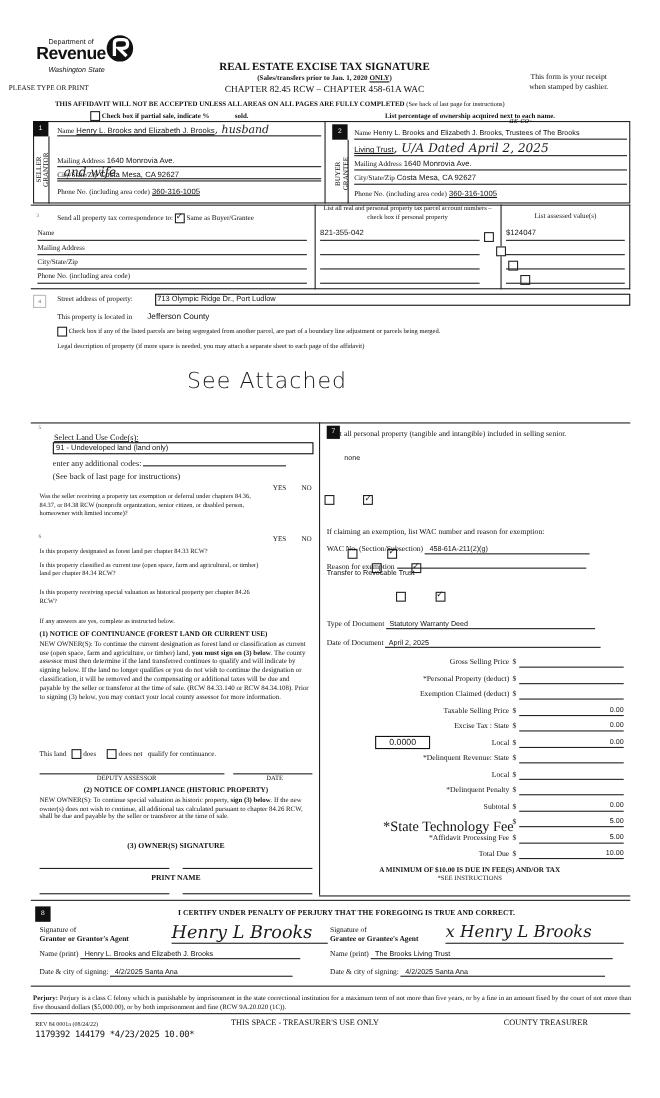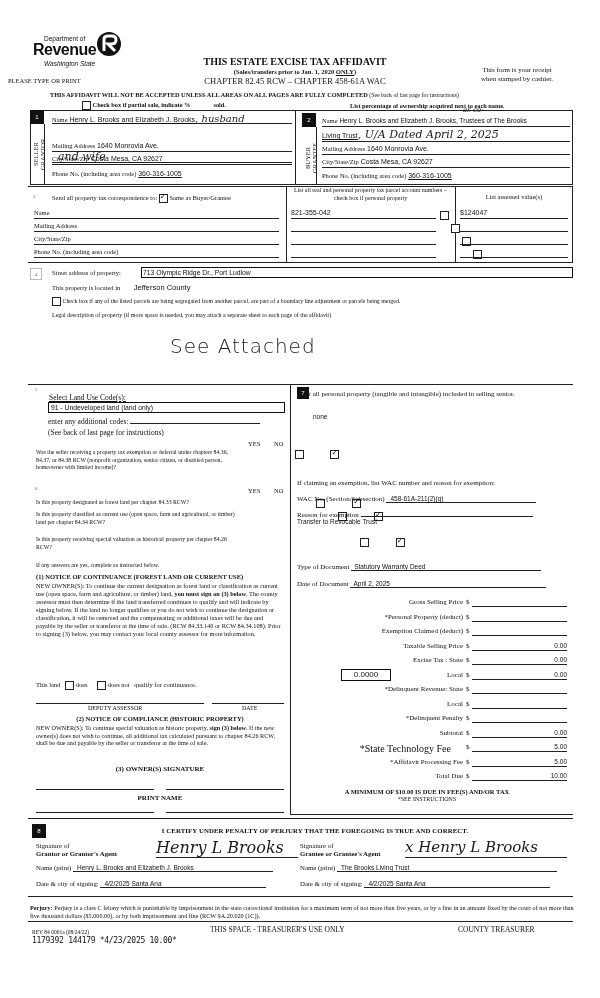--- a/index.html
+++ b/index.html
@@ -28,21 +28,21 @@
   <div class="abs sans" style="left:16px;top:7px;font-size:6.5px;">Department of</div>
   <div class="abs sans bold" style="left:5px;top:13px;font-size:16px;letter-spacing:-0.5px;">Revenue</div>
   <div class="abs sans" style="left:16px;top:32px;font-size:6.5px;font-style:italic;">Washington State</div>
   <svg class="abs" style="left:68px;top:3px;" width="26" height="26" viewBox="0 0 26 26">
     <circle cx="13" cy="13" r="12" fill="#111"></circle>
     <path d="M8 20 L8 8 Q8 5 12 5 L16 5 Q20 5 20 9 Q20 13 15 13 L12 13 L19 20" stroke="#fff" stroke-width="3" fill="none"></path>
   </svg>
 </div>
 <div class="abs" style="left:8px;top:77px;font-size:6.5px;">PLEASE TYPE OR PRINT</div>
 
-<div class="abs bold center" style="left:180px;top:56px;width:230px;font-size:10px;">THIS ESTATE EXCISE TAX AFFIDAVIT</div>
+<div class="abs bold center" style="left:180px;top:56px;width:230px;font-size:10px;">REAL ESTATE EXCISE TAX SIGNATURE</div>
 <div class="abs bold center" style="left:180px;top:68px;width:230px;font-size:6.5px;">
   <span>(Sales/transfers prior to Jan. 1, 2020 </span><span style="text-decoration:underline;">ONLY</span><span>)</span>
 </div>
 <div class="abs center" style="left:180px;top:76px;width:230px;font-size:8.5px;">CHAPTER 82.45 RCW – CHAPTER 458-61A WAC</div>
 <div class="abs center" style="left:462px;top:66px;width:110px;font-size:7px;line-height:9px;">
   <div>This form is your receipt</div>
   <div>when stamped by cashier.</div>
 </div>
 <div class="abs bold" style="left:50px;top:91px;width:545px;font-size:6.3px;white-space:nowrap;">
   <span>THIS AFFIDAVIT WILL NOT BE ACCEPTED UNLESS ALL AREAS ON ALL PAGES ARE FULLY COMPLETED</span> <span style="font-weight:normal;font-size:5.8px;">(See back of last page for instructions)</span>
@@ -296,21 +296,21 @@
     <span class="abs right" style="right:110px;font-size:7px;">*Delinquent Penalty</span>
     <span class="abs" style="left:169px;font-size:7px;">$</span>
     <span class="abs uline fill right" style="left:175px;width:95px;height:9px;"></span>
   </div>
   <div style="position:absolute;top:130.5px;left:0;width:276px;height:14px;">
     <span class="abs right" style="right:110px;font-size:7px;">Subtotal</span>
     <span class="abs" style="left:169px;font-size:7px;">$</span>
     <span class="abs uline fill right" style="left:175px;width:95px;height:9px;font-size:6.5px;">0.00</span>
   </div>
   <div style="position:absolute;top:145px;left:0;width:276px;height:14px;">
-    <span class="abs right" style="right:122px;font-size:10px;font-family:Liberation Serif, serif;">*State Technology Fee</span>
+    <span class="abs right" style="right:106px;font-size:13px;font-family:Liberation Serif, serif;">*State Technology Fee</span>
     <span class="abs" style="left:169px;font-size:7px;">$</span>
     <span class="abs uline fill right" style="left:175px;width:95px;height:9px;font-size:6.5px;">5.00</span>
   </div>
   <div style="position:absolute;top:159.5px;left:0;width:276px;height:14px;">
     <span class="abs right" style="right:110px;font-size:7px;">*Affidavit Processing Fee</span>
     <span class="abs" style="left:169px;font-size:7px;">$</span>
     <span class="abs uline fill right" style="left:175px;width:95px;height:9px;font-size:6.5px;">5.00</span>
   </div>
   <div style="position:absolute;top:174px;left:0;width:276px;height:14px;">
     <span class="abs right" style="right:110px;font-size:7px;">Total Due</span>

